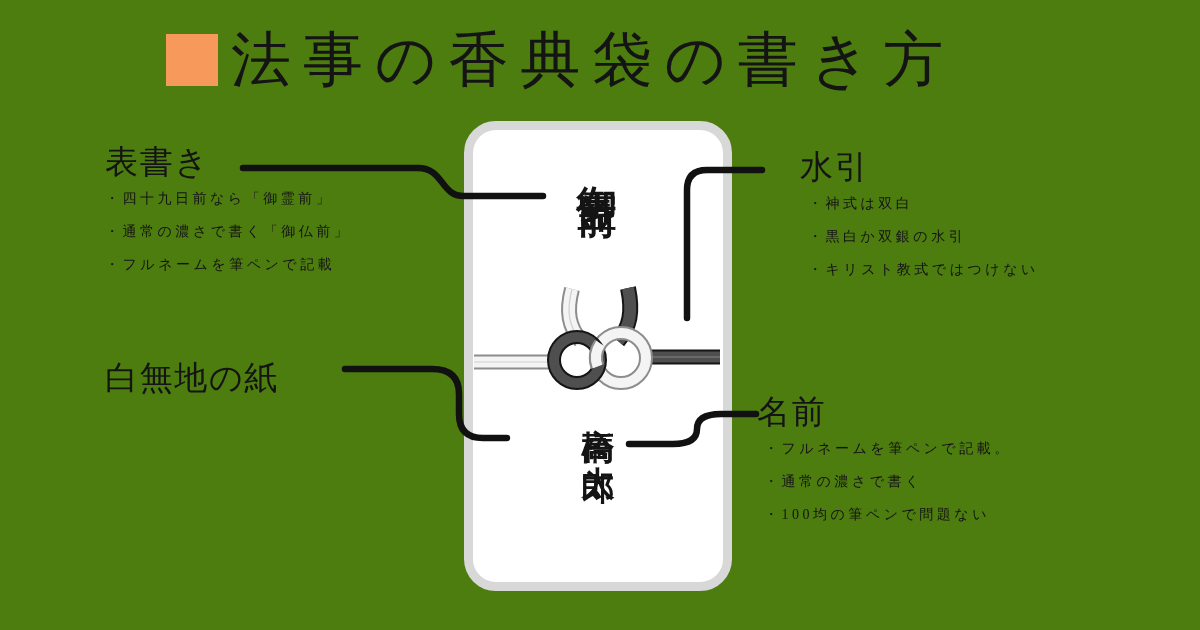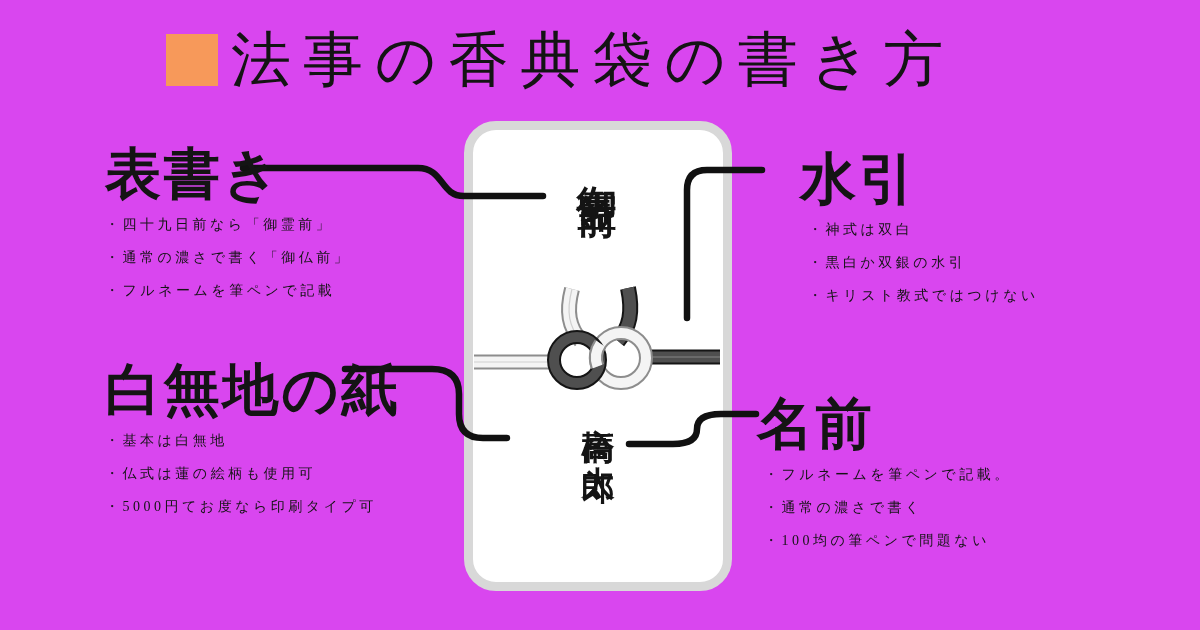--- a/index.html
+++ b/index.html
@@ -1,38 +1,38 @@
 <!DOCTYPE html>
 <html lang="ja"><head>
 <meta charset="utf-8">
 <style>
   html,body{margin:0;padding:0;background:#ffffff;}
   .canvas{
-    position:relative;width:1200px;height:630px;background:#d946ef;overflow:hidden;
+    position:relative;width:1200px;height:630px;background:#4d7c0f;overflow:hidden;
     font-family:"Liberation Serif","DejaVu Serif",serif;color:#141414;
   }
   
   .title-row{position:absolute;left:166px;top:27px;display:flex;align-items:center;gap:13px;}
   .title-square{width:52px;height:52px;background:#F7995A;flex:0 0 auto;}
   .title-text{margin:0;font-size:60px;font-weight:400;letter-spacing:0.20em;line-height:1.1;white-space:nowrap;}
   
   .envelope{
     position:absolute;left:464px;top:121px;width:268px;height:470px;box-sizing:border-box;
     background:#ffffff;border:9px solid #d8d8d8;border-radius:32px;z-index:1;
   }
   .overlay{position:absolute;left:0;top:0;width:1200px;height:630px;z-index:2;pointer-events:none;}
   .vtext{
     position:absolute;z-index:3;writing-mode:vertical-rl;text-orientation:upright;
     font-weight:700;line-height:1;white-space:nowrap;color:#141414;
   }
   .front-writing{left:576px;top:154px;font-size:40px;letter-spacing:0.15em;}
   .name-writing{left:581px;top:402px;font-size:33px;letter-spacing:0.05em;}
   
   .callout{position:absolute;z-index:3;}
-  .callout h2{margin:0;font-size:56px;font-weight:700;letter-spacing:0.05em;line-height:1.1;white-space:nowrap;}
+  .callout h2{margin:0;font-size:33px;font-weight:400;letter-spacing:0.05em;line-height:1.1;white-space:nowrap;}
   .bullets{margin-top:2px;}
   .bullets p{margin:0;font-size:14px;line-height:33px;letter-spacing:0.25em;white-space:nowrap;}
   .sec-omotegaki{left:105px;top:144px;}
   .sec-mizuhiki{left:800px;top:149px;}
   .sec-mizuhiki .bullets{padding-left:8px;}
   .sec-shiromuji{left:105px;top:360px;}
   .sec-namae{left:757px;top:394px;}
   .sec-namae .bullets{padding-left:7px;}
 </style>
 </head>
@@ -114,25 +114,20 @@
     <h2>水引</h2>
     <div class="bullets">
       <p>・神式は双白</p>
       <p>・黒白か双銀の水引</p>
       <p>・キリスト教式ではつけない</p>
     </div>
   </section>
 
   <section class="callout sec-shiromuji">
     <h2>白無地の紙</h2>
-    <div class="bullets">
-      <p>・基本は白無地</p>
-      <p>・仏式は蓮の絵柄も使用可</p>
-      <p>・5000円てお度なら印刷タイプ可</p>
-    </div>
   </section>
 
   <section class="callout sec-namae">
     <h2>名前</h2>
     <div class="bullets">
       <p>・フルネームを筆ペンで記載。</p>
       <p>・通常の濃さで書く</p>
       <p>・100均の筆ペンで問題ない</p>
     </div>
   </section>

